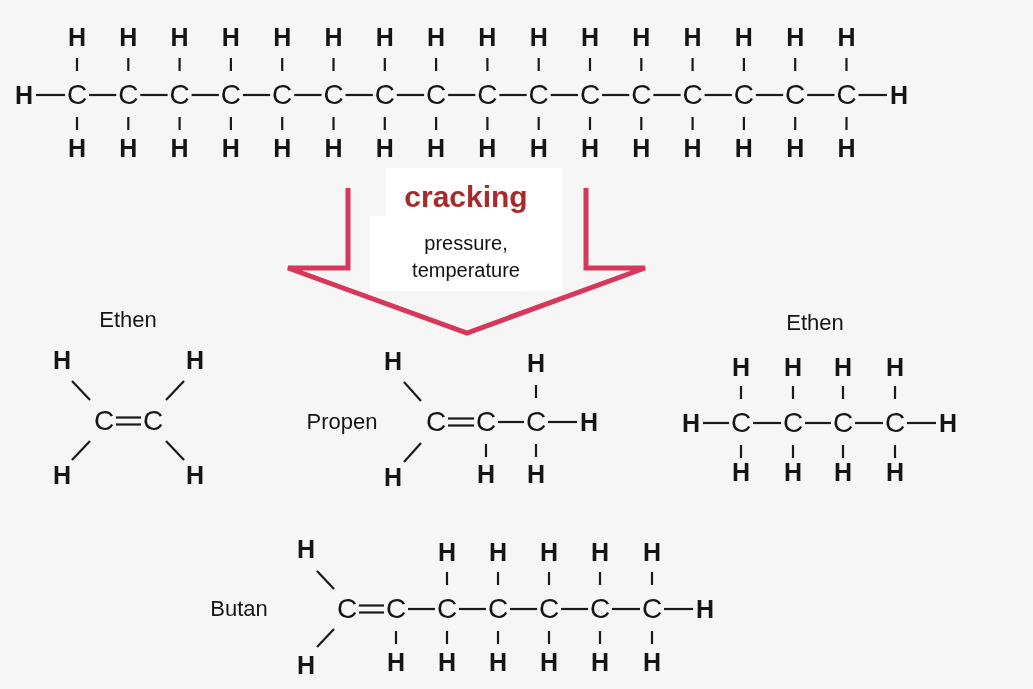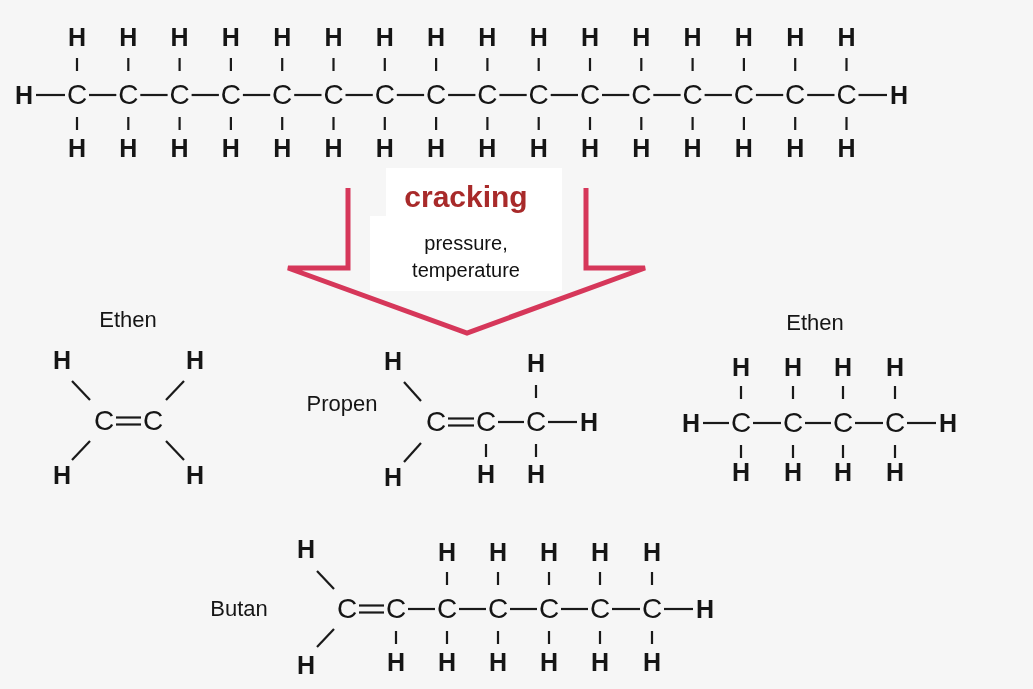--- a/index.html
+++ b/index.html
@@ -145,21 +145,21 @@
     <polyline points="348,188 348,268 288,268 467,333 645,268 586,268 586,188" fill="none" stroke="#d6375a" stroke-width="5" stroke-linejoin="miter"></polyline>
   </svg>
 
   <div class="label-box-top"></div>
   <div class="label-box-bottom"></div>
   <div class="cracking">cracking</div>
   <div class="cond" style="top:243px">pressure,</div>
   <div class="cond" style="top:270px">temperature</div>
 
   <div class="name" style="left:128px;top:320px">Ethen</div>
-  <div class="name" style="left:342px;top:404px">Propen</div>
+  <div class="name" style="left:342px;top:422px">Propen</div>
   <div class="name" style="left:815px;top:323px">Ethen</div>
   <div class="name" style="left:239px;top:609px">Butan</div>
 
   <div id="atoms">
       <div class="atom h" style="left: 24px; top: 95px;">H</div>
       <div class="atom c" style="left: 77px; top: 95px;">C</div>
       <div class="atom h" style="left: 77px; top: 37px;">H</div>
       <div class="atom h" style="left: 77px; top: 148px;">H</div>
       <div class="atom c" style="left: 128.3px; top: 95px;">C</div>
       <div class="atom h" style="left: 128.3px; top: 37px;">H</div>

